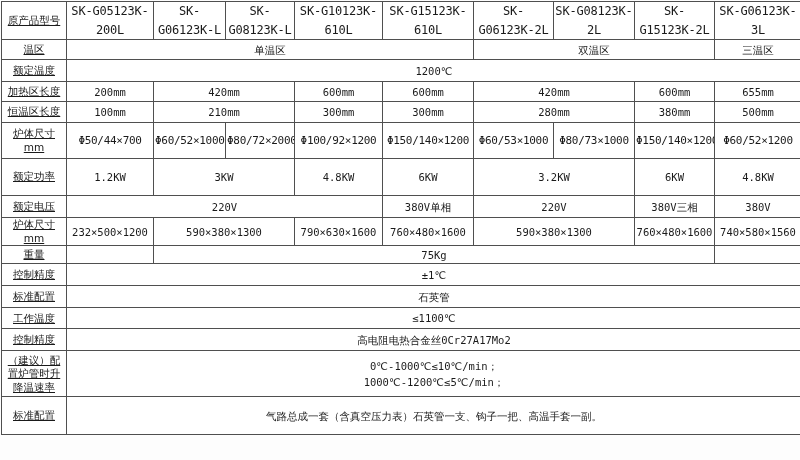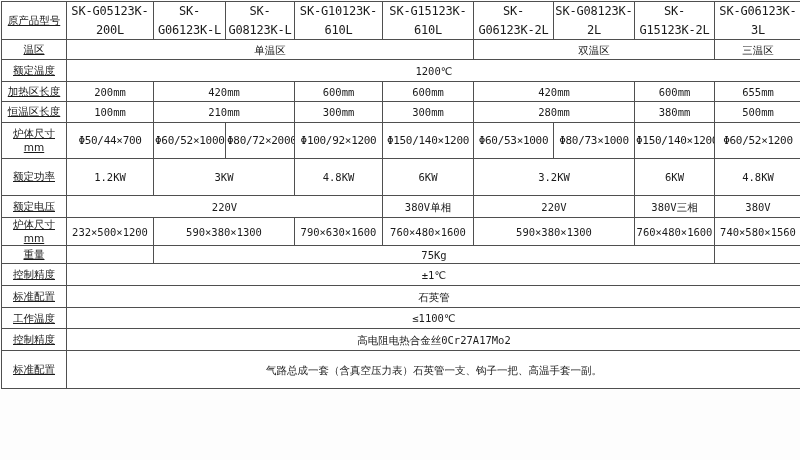--- a/index.html
+++ b/index.html
@@ -153,18 +153,23 @@
         <td colspan="9">石英管</td>
       </tr>
       <tr style="height: 21px;">
         <th>工作温度</th>
         <td colspan="9">≤1100℃</td>
       </tr>
       <tr style="height: 22px;">
         <th>控制精度</th>
         <td colspan="9">高电阻电热合金丝0Cr27A17Mo2</td>
       </tr>
+      <tr style="height: 46px;">
+        <th>（建议）配置炉管时升降温速率</th>
+        <td colspan="9">0℃-1000℃≤10℃/min；
+1000℃-1200℃≤5℃/min；</td>
+      </tr>
       <tr style="height: 38px;">
         <th>标准配置</th>
         <td colspan="9">气路总成一套（含真空压力表）石英管一支、钩子一把、高温手套一副。</td>
       </tr>
     </tbody>
 </table>
 
 </body></html>

